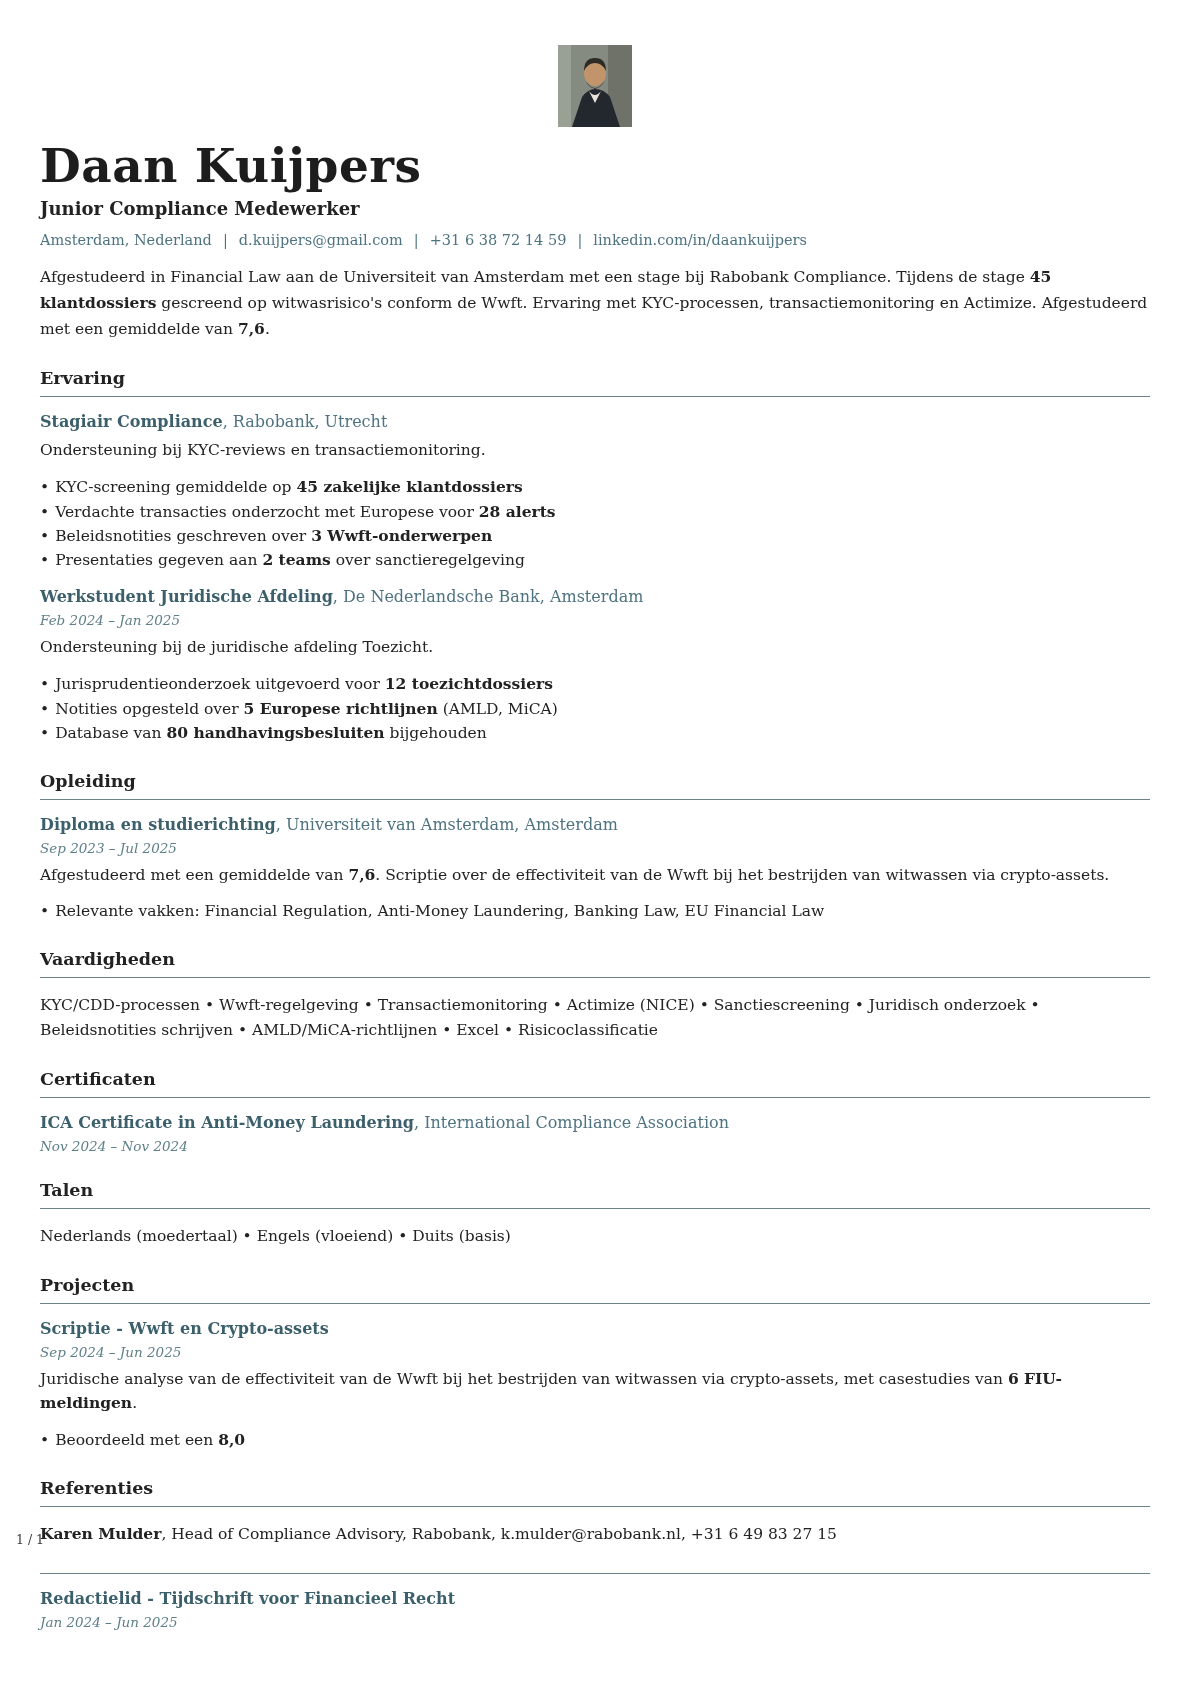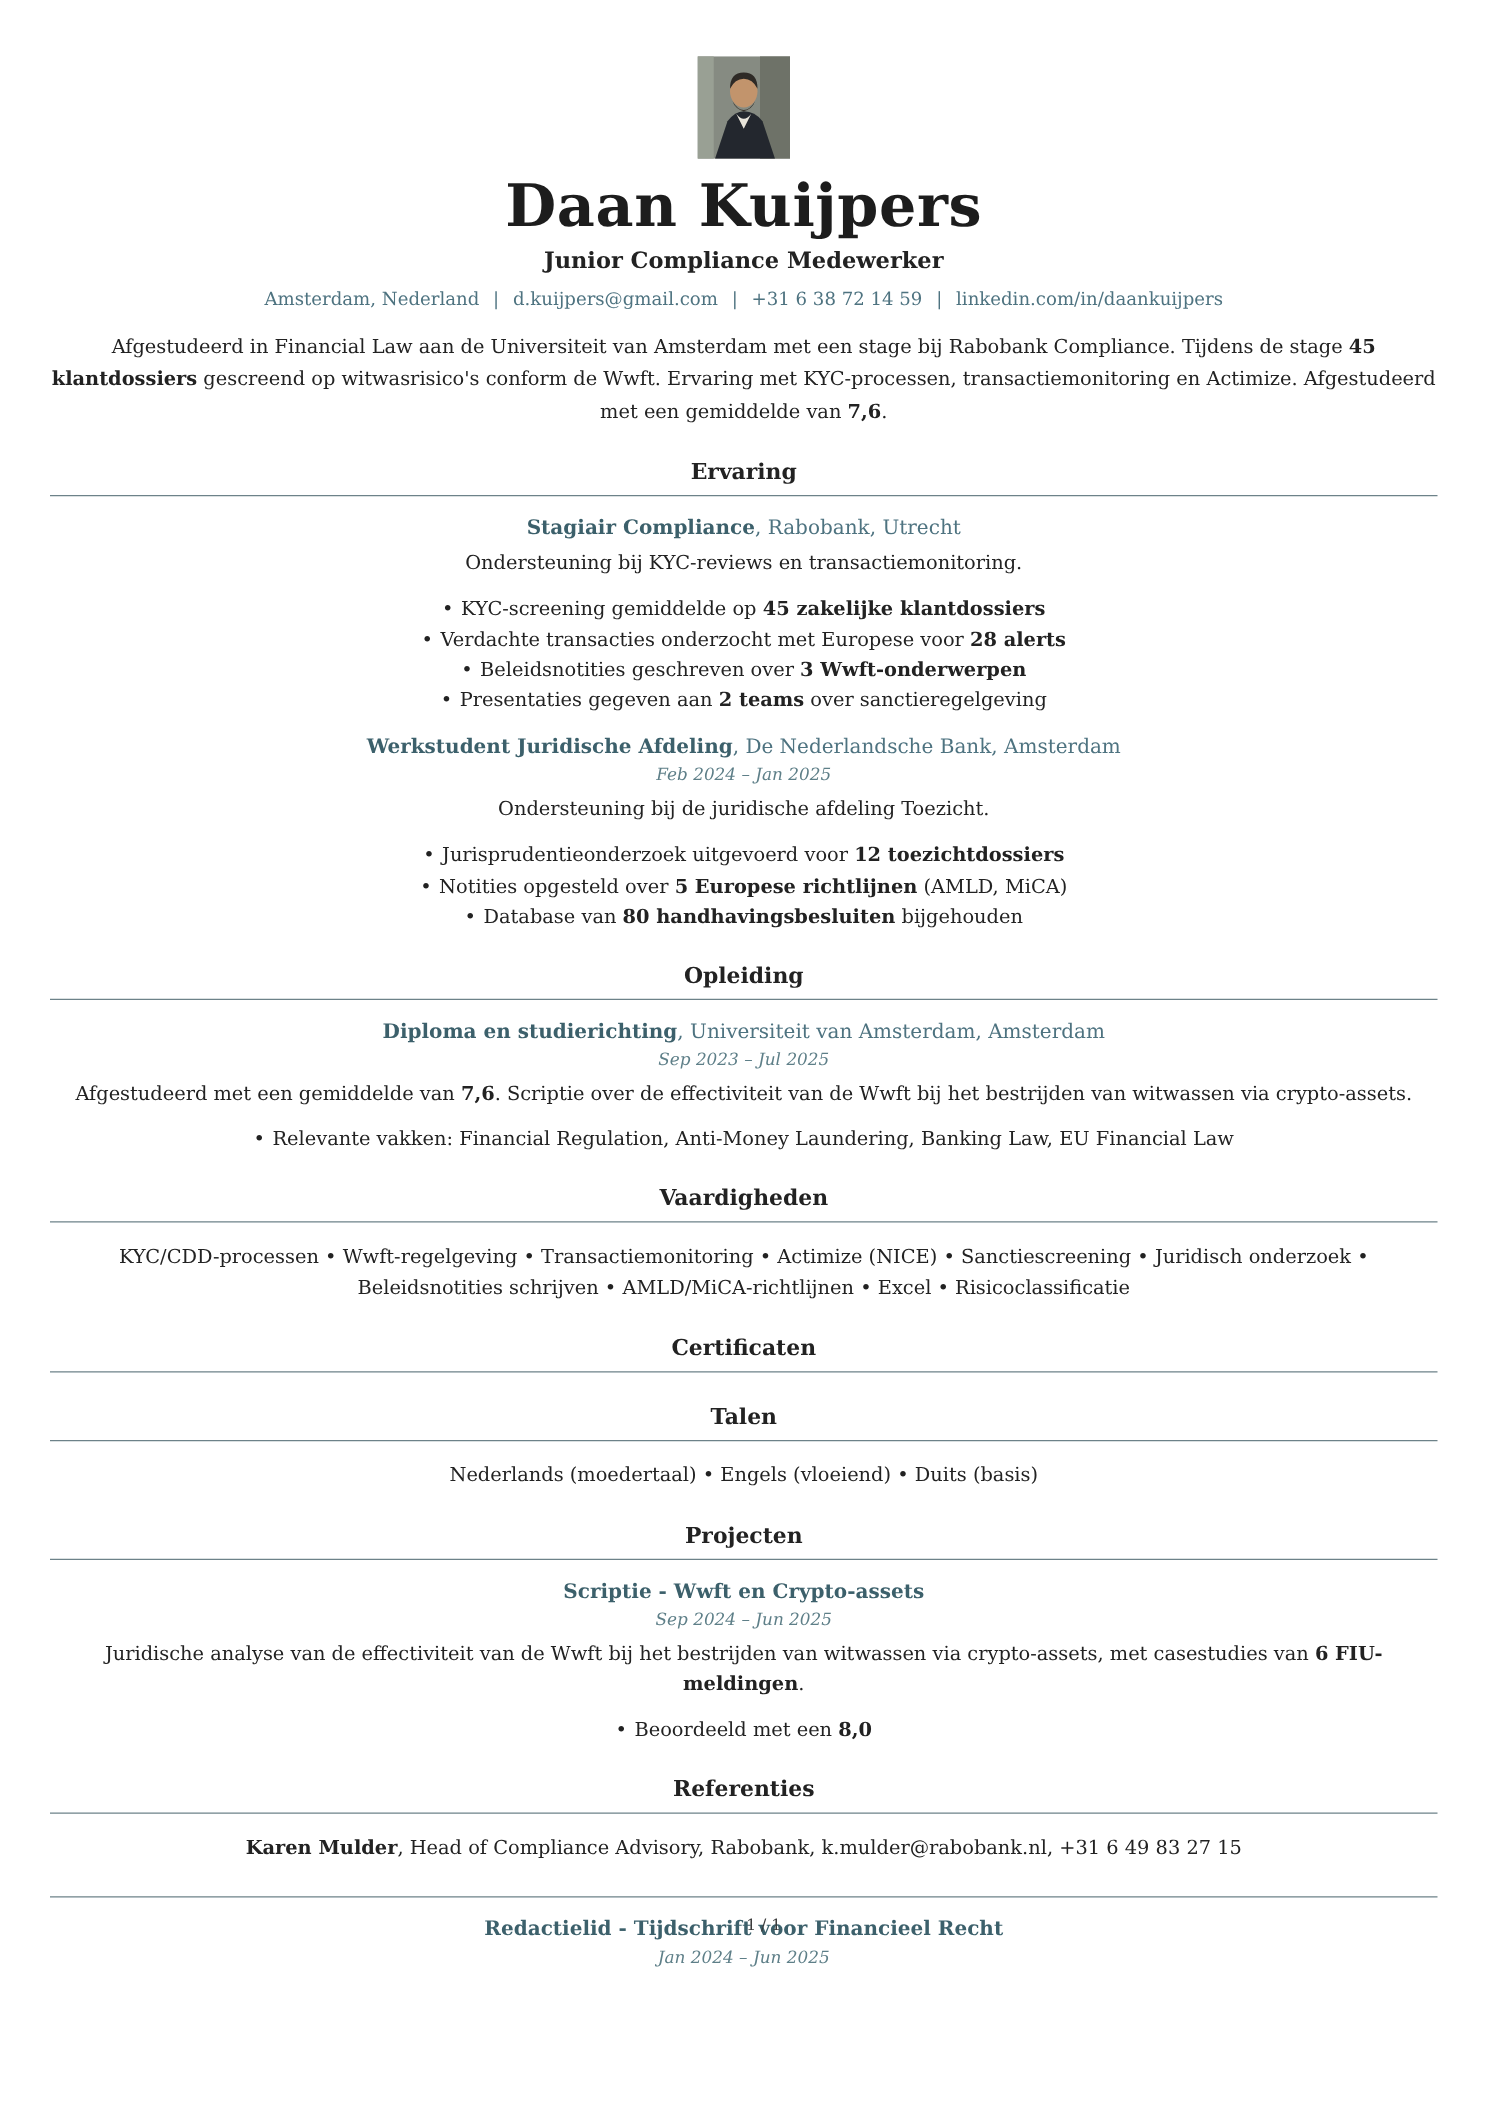--- a/index.html
+++ b/index.html
@@ -14,21 +14,20 @@
   body{
     width:1190px;height:1683px;
     font-family:"DejaVu Serif","Liberation Serif",serif;
     color:var(--c-text);
   }
   .page{
     position:relative;
     width:1190px;height:1683px;
     padding:0 40px;
     box-sizing:border-box;
-    text-align:center;
     overflow:hidden;
   }
   .photo{display:block;margin:45px auto 0;width:74px;height:82px;}
   .name{
     font-size:47px;font-weight:bold;letter-spacing:.5px;
     margin:12px 0 0;color:#1d1d1d;line-height:1.15;
   }
   .cand-title{font-size:18px;font-weight:bold;margin-top:5px;}
   .contact{font-size:14.5px;margin-top:13px;color:var(--c-teal);}
   .contact .sep{margin:0 11px;}
@@ -116,20 +115,24 @@
 
   <section class="section">
     <div class="sec-heading">Vaardigheden</div>
     <hr class="sec-hr">
     <div class="simple-line">KYC/CDD-processen • Wwft-regelgeving • Transactiemonitoring • Actimize (NICE) • Sanctiescreening • Juridisch onderzoek • Beleidsnotities schrijven • AMLD/MiCA-richtlijnen • Excel • Risicoclassificatie</div>
   </section>
 
   <section class="section">
     <div class="sec-heading">Certificaten</div>
     <hr class="sec-hr">
+    <div class="entry">
+      <div class="entry-title-line"><span class="entry-title">ICA Certificate in Anti-Money Laundering</span><span>, International Compliance Association</span></div>
+      <div class="entry-dates">Nov 2024 – Nov 2024</div>
+    </div>
   </section>
 
   <section class="section">
     <div class="sec-heading">Talen</div>
     <hr class="sec-hr">
     <div class="simple-line">Nederlands (moedertaal) • Engels (vloeiend) • Duits (basis)</div>
   </section>
 
   <section class="section">
     <div class="sec-heading">Projecten</div>

